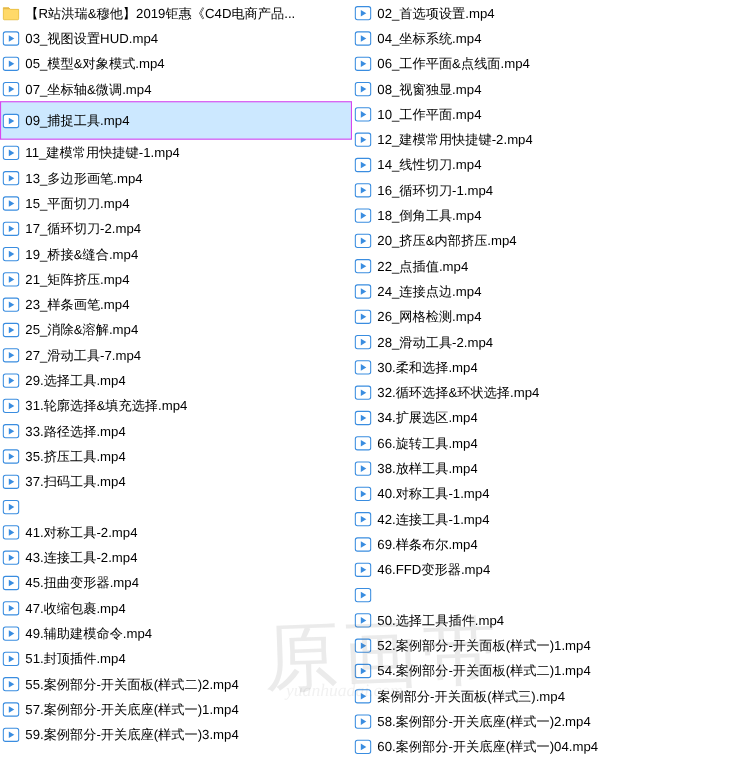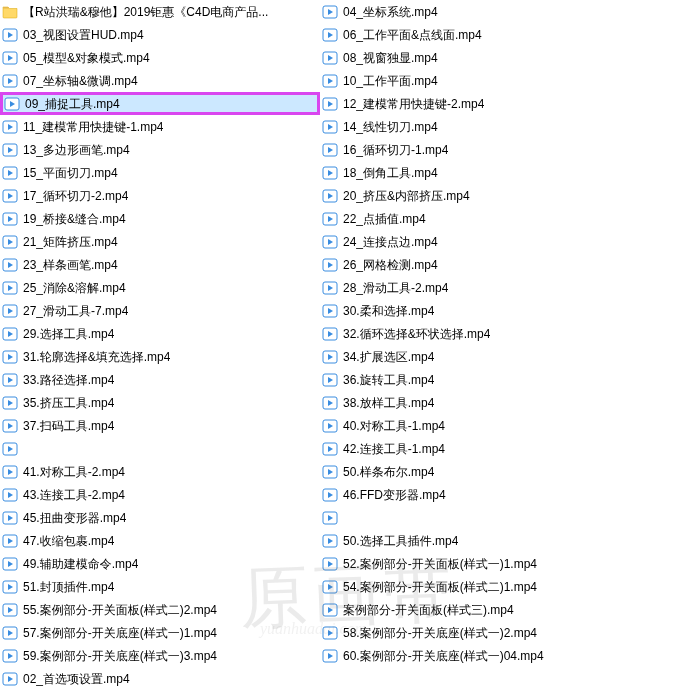--- a/index.html
+++ b/index.html
@@ -26,23 +26,23 @@
     align-items: center;
     height: 23px;
     width: 320px;
     padding: 0 2px;
     cursor: default;
     white-space: nowrap;
     overflow: hidden;
   }
   .file-item.selected {
     background: #cce8ff;
-    border: 3px solid #d946ef;
+    border: 1px solid #d946ef;
     padding: 0 1px;
-    height: 23px;
+    height: 35px;
   }
   .icon {
     width: 16px;
     height: 16px;
     flex-shrink: 0;
     margin-right: 5px;
     display: flex;
     align-items: center;
     justify-content: center;
   }
@@ -495,21 +495,21 @@
       </span>
       <span class="label">34.扩展选区.mp4</span>
     </div>
     <div class="file-item">
       <span class="icon">
         <svg width="16" height="16" viewBox="0 0 16 16">
           <rect x="1" y="2" width="14" height="12" rx="2" fill="#ffffff" stroke="#3a8de0" stroke-width="1"></rect>
           <path d="M6 5 L11 8 L6 11 Z" fill="#3a8de0"></path>
         </svg>
       </span>
-      <span class="label">36.旋转工具.mp4</span>
+      <span class="label">66.旋转工具.mp4</span>
     </div>
     <div class="file-item">
       <span class="icon">
         <svg width="16" height="16" viewBox="0 0 16 16">
           <rect x="1" y="2" width="14" height="12" rx="2" fill="#ffffff" stroke="#3a8de0" stroke-width="1"></rect>
           <path d="M6 5 L11 8 L6 11 Z" fill="#3a8de0"></path>
         </svg>
       </span>
       <span class="label">38.放样工具.mp4</span>
     </div>
@@ -531,21 +531,21 @@
       </span>
       <span class="label">42.连接工具-1.mp4</span>
     </div>
     <div class="file-item">
       <span class="icon">
         <svg width="16" height="16" viewBox="0 0 16 16">
           <rect x="1" y="2" width="14" height="12" rx="2" fill="#ffffff" stroke="#3a8de0" stroke-width="1"></rect>
           <path d="M6 5 L11 8 L6 11 Z" fill="#3a8de0"></path>
         </svg>
       </span>
-      <span class="label">50.样条布尔.mp4</span>
+      <span class="label">69.样条布尔.mp4</span>
     </div>
     <div class="file-item">
       <span class="icon">
         <svg width="16" height="16" viewBox="0 0 16 16">
           <rect x="1" y="2" width="14" height="12" rx="2" fill="#ffffff" stroke="#3a8de0" stroke-width="1"></rect>
           <path d="M6 5 L11 8 L6 11 Z" fill="#3a8de0"></path>
         </svg>
       </span>
       <span class="label">46.FFD变形器.mp4</span>
     </div>

